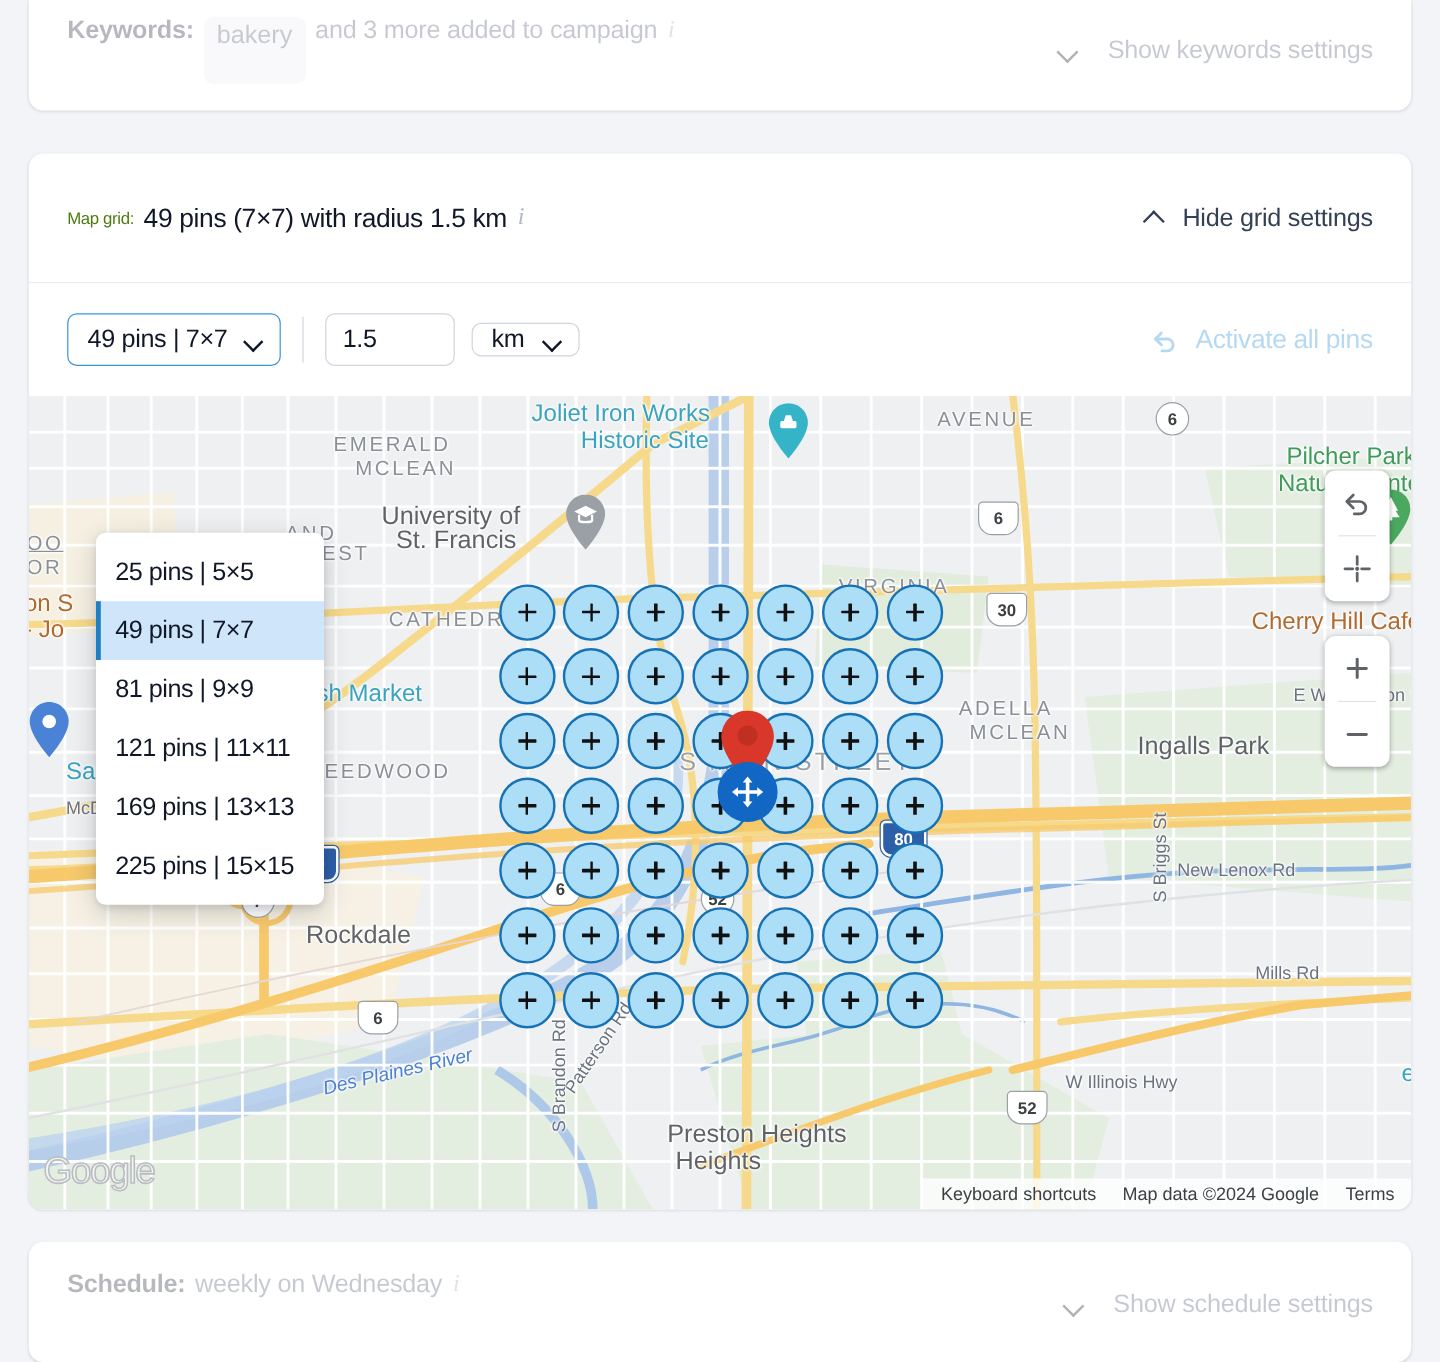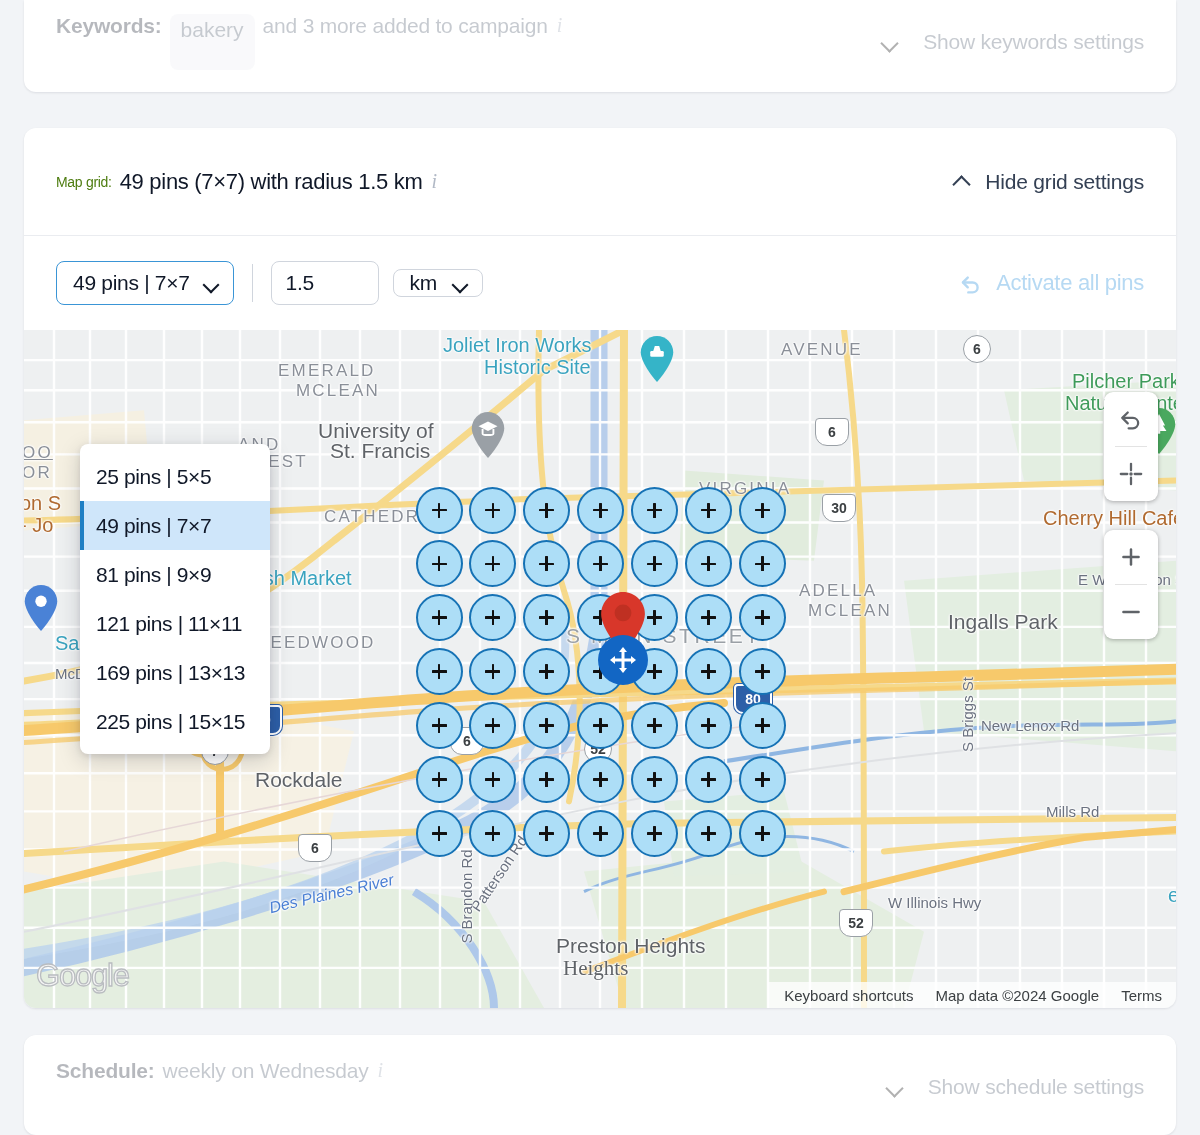--- a/index.html
+++ b/index.html
@@ -393,21 +393,21 @@
           <div class="maplabel lbl-road" style="left: 31px; top: 335px;">McDonough St</div>
           <div class="maplabel lbl-road" style="left: 957px; top: 387px;">New Lenox Rd</div>
           <div class="maplabel lbl-road" style="left: 906px; top: 376px; transform: rotate(-90deg);">S Briggs St</div>
           <div class="maplabel lbl-place" style="left: 231px; top: 438px;">Rockdale</div>
           <div class="maplabel lbl-road" style="left: 1022px; top: 473px;">Mills Rd</div>
           <div class="maplabel lbl-water" style="left: 244px; top: 555px; transform: rotate(-13deg);">Des Plaines River</div>
           <div class="maplabel lbl-road" style="left: 431px; top: 535px; transform: rotate(-56deg);">Patterson Rd</div>
           <div class="maplabel lbl-road" style="left: 395px; top: 558px; transform: rotate(-90deg);">S Brandon Rd</div>
           <div class="maplabel lbl-road" style="left: 864px; top: 564px;">W Illinois Hwy</div>
           <div class="maplabel lbl-place" style="left: 532px; top: 604px;">Preston Heights</div>
-          <div class="maplabel lbl-place" style="left: 539px; top: 626px; font-family: Liberation Serif, serif;">Heights</div>
+          <div class="maplabel lbl-place" style="left: 539px; top: 626px;">Heights</div>
           <div class="maplabel lbl-poi" style="left: 1144px; top: 554px;">es</div>
         </div>
       <div id="map-shields">
           <div style="position: absolute; left: 939px; top: 5px; width: 26px; height: 26px; display: flex; align-items: center; justify-content: center; font-size: 14px; font-family: &quot;Liberation Sans&quot;, sans-serif; background: rgb(255, 255, 255); color: rgb(60, 64, 67); border: 1.6px solid rgb(154, 160, 166); border-radius: 50%; font-weight: 600;">
             <span>6</span>
           </div>
           <div style="position: absolute; left: 791px; top: 88px; width: 32px; height: 26px; display: flex; align-items: center; justify-content: center; font-size: 14px; font-family: &quot;Liberation Sans&quot;, sans-serif; background: rgb(255, 255, 255); color: rgb(60, 64, 67); border: 1.6px solid rgb(154, 160, 166); border-radius: 4px 4px 12px 12px; font-weight: 600;">
             <span>6</span>
           </div>
           <div style="position: absolute; left: 798px; top: 164px; width: 32px; height: 26px; display: flex; align-items: center; justify-content: center; font-size: 14px; font-family: &quot;Liberation Sans&quot;, sans-serif; background: rgb(255, 255, 255); color: rgb(60, 64, 67); border: 1.6px solid rgb(154, 160, 166); border-radius: 4px 4px 12px 12px; font-weight: 600;">

